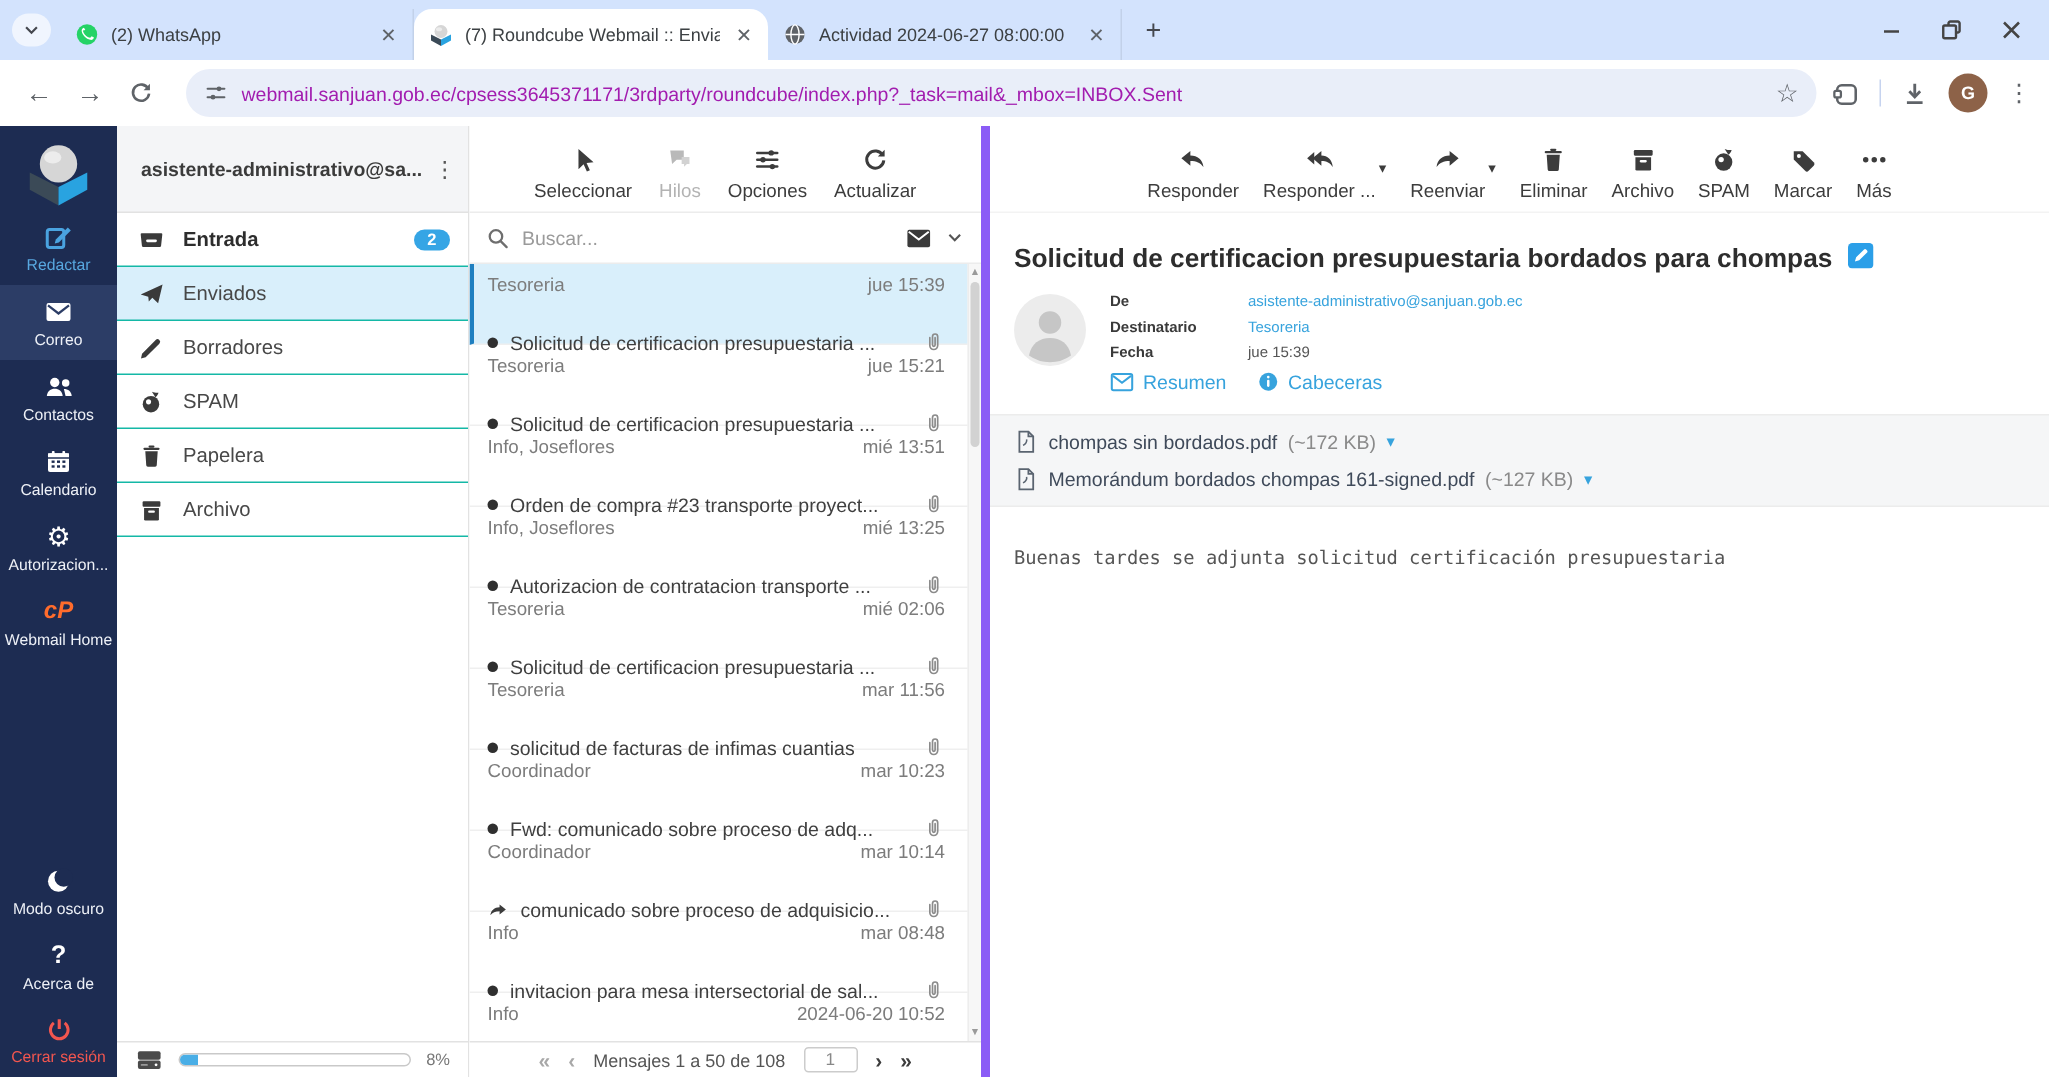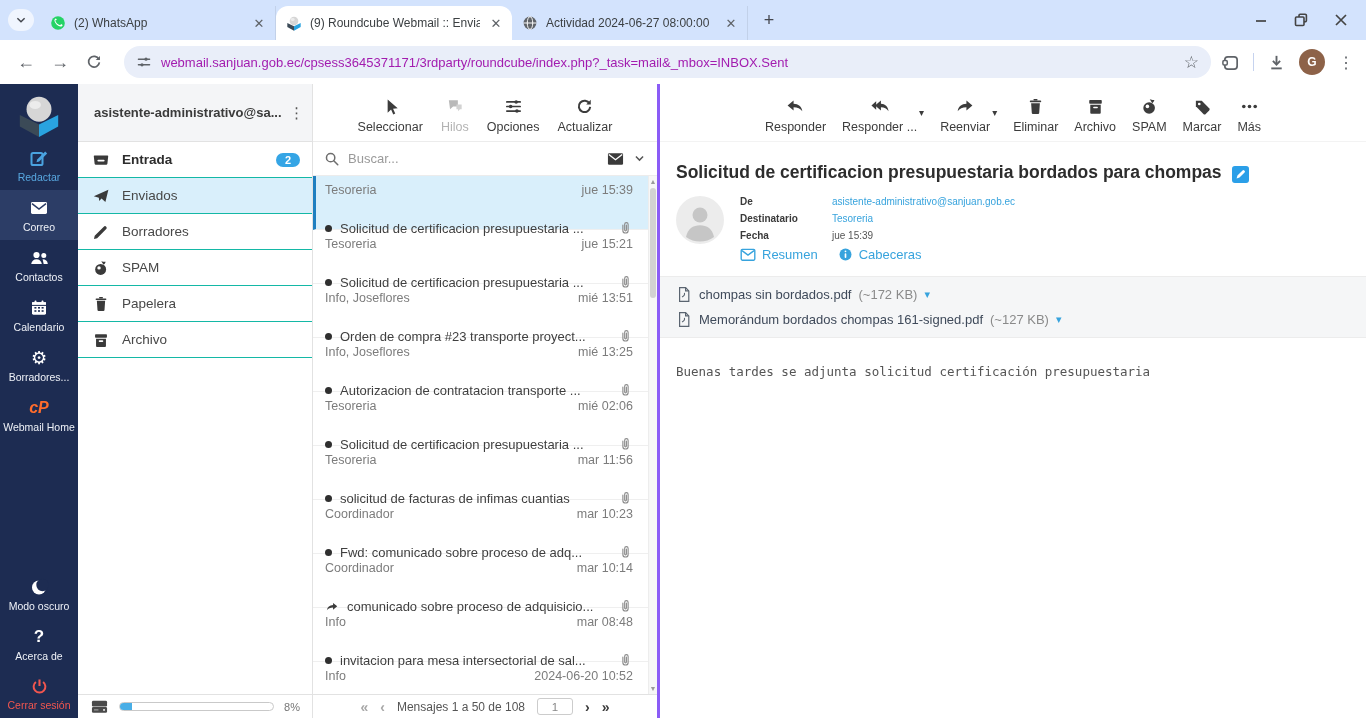--- a/index.html
+++ b/index.html
@@ -50,21 +50,21 @@
   .folder { height:36px; display:flex; align-items:center; gap:12px; padding:0 12px 0 14px; border-bottom:1px solid #14b8a6; font-size:13.5px; color:#484848; cursor:pointer; }
   .folder.bold { font-weight:700; color:#2d2d2d; }
   .folder.selected { background:#d9effb; }
   .badge { margin-left:auto; background:#35a5e5; color:#fff; font-size:11px; font-weight:700; padding:1px 9px; border-radius:9px; }
   .quota-bar { position:absolute; left:0; right:0; bottom:0; height:24px; background:#fff; border-top:1px solid #e2e2e2; display:flex; align-items:center; gap:10px; padding:0 12px; }
   .q-progress { flex:1; height:9px; border:1px solid #c9c9c9; border-radius:5px; overflow:hidden; }
   .q-progress i { display:block; width:8%; height:100%; background:#49aee6; }
   .q-label { font-size:11px; color:#777; }
 
   
-  .list-col { position:absolute; left:313px; top:0; bottom:0; width:347px; background:#fff; border-right:3px solid #8b5cf6; }
+  .list-col { position:absolute; left:313px; top:0; bottom:0; width:347px; background:#fff; border-right:6px solid #8b5cf6; }
   .list-toolbar { height:58px; border-bottom:1px solid #ececec; display:flex; align-items:flex-end; justify-content:center; gap:18px; padding-bottom:7px; }
   .tbtn { display:flex; flex-direction:column; align-items:center; gap:4px; font-size:12.5px; color:#3c3c3c; cursor:pointer; }
   .tbtn.disabled { color:#b3b3b3; }
   .tbtn-wrap { display:flex; align-items:flex-end; gap:2px; }
   .t-caret { font-size:10px; color:#3c3c3c; padding-bottom:16px; cursor:pointer; }
   .search-row { height:34px; border-bottom:1px solid #ececec; display:flex; align-items:center; gap:8px; padding:0 11px; }
   .search-row input { flex:1; border:none; outline:none; font-size:13px; color:#555; background:transparent; font-family:"Liberation Sans",sans-serif; }
   .search-row input::placeholder { color:#9a9a9a; }
   .msg-rows { position:absolute; top:92px; bottom:24px; left:0; right:0; overflow:hidden; }
   .mrow { height:54px; padding:7px 24px 0 12px; border-bottom:1px solid #efefef; cursor:pointer; }
@@ -79,21 +79,21 @@
   .vscroll .arr { position:absolute; left:0; right:0; text-align:center; font-size:7px; color:#9a9a9a; }
   .list-footer { position:absolute; left:0; right:0; bottom:0; height:24px; background:#fff; border-top:1px solid #e2e2e2; display:flex; align-items:center; justify-content:center; gap:12px; font-size:12px; color:#555; }
   .pg { font-size:14px; font-weight:700; color:#3c3c3c; cursor:pointer; line-height:1; }
   .pg.disabled { color:#a8a8a8; }
   .pg-input { width:36px; height:17px; border:1px solid #ccc; border-radius:3px; text-align:center; font-size:11.5px; color:#888; outline:none; font-family:"Liberation Sans",sans-serif; }
 
   
   .msg-col { position:absolute; left:660px; top:0; right:0; bottom:0; background:#fff; overflow:hidden; }
   .msg-toolbar { height:58px; border-bottom:1px solid #f3f3f3; display:flex; align-items:flex-end; justify-content:center; gap:16px; padding-bottom:7px; }
   .msg-content { padding:12px 18px 0 16px; }
-  .subject-row { display:flex; align-items:flex-end; gap:10px; margin-top:8px; }
+  .subject-row { display:flex; align-items:flex-start; gap:10px; margin-top:8px; }
   .subject-row h1 { font-size:17.5px; font-weight:700; color:#2d2d2d; }
   .mhead { display:flex; gap:16px; margin-top:13px; }
   .hrow { display:flex; margin-bottom:6px; font-size:10px; }
   .hlabel { width:92px; font-weight:700; color:#3a3a3a; flex:none; }
   .hval { color:#555; }
   .hval.link { color:#37a3dd; cursor:pointer; }
   .hlinks { display:flex; gap:20px; margin-top:5px; }
   .hlink { display:flex; align-items:center; gap:6px; color:#37a3dd; font-size:13px; cursor:pointer;justify-content:center; }
   .attach-strip { margin:14px -18px 0 -16px; background:#f5f6f7; border-top:1px solid #ececec; border-bottom:1px solid #ececec; padding:5px 16px; }
   .att { display:flex; align-items:center; gap:7px; padding:4px 0; font-size:13px; cursor:pointer; }
@@ -121,21 +121,21 @@
     <span class="t-close">✕</span>
   </div>
 
   <div class="tab active">
     <svg width="16" height="16" viewBox="0 0 48 48">
         <polygon points="4,24 24,34 24,47 4,36" fill="#3b4a57"></polygon>
         <polygon points="44,24 24,34 24,47 44,36" fill="#29a3e0"></polygon>
         <circle cx="24" cy="18" r="13" fill="#d6d6d6"></circle>
         <ellipse cx="20" cy="13.5" rx="6" ry="4.2" fill="#ececec"></ellipse>
       </svg>
-    <span class="t-title">(9) Roundcube Webmail :: Envia</span>
+    <span class="t-title">(7) Roundcube Webmail :: Envia</span>
     <span class="t-close">✕</span>
   </div>
 
   <div class="tab inactive">
     <svg width="16" height="16" viewBox="0 0 20 20">
         <circle cx="10" cy="10" r="8" fill="#5f6368"></circle>
         <ellipse cx="10" cy="10" rx="3.4" ry="8" fill="none" stroke="#fff" stroke-width="1.2"></ellipse>
         <line x1="2" y1="10" x2="18" y2="10" stroke="#fff" stroke-width="1.2"></line>
       </svg>
     <span class="t-title">Actividad 2024-06-27 08:00:00</span>
@@ -259,21 +259,21 @@
             <rect x="12.6" y="12.2" width="2" height="1.6"></rect>
           </g>
           <rect x="3" y="4.2" width="14" height="2.6" fill="#fff"></rect>
           <line x1="3" y1="7.4" x2="17" y2="7.4" stroke="#1d2c52" stroke-width="1"></line>
         </svg>
       <span>Calendario</span>
     </div>
 
     <div class="side-item">
       <span class="gear-ic"><span>⚙</span></span>
-      <span>Borradores...</span>
+      <span>Autorizacion...</span>
     </div>
 
     <div class="side-item">
       <span class="cp-logo">cP</span>
       <span>Webmail Home</span>
     </div>
 
     <div class="side-item dark-toggle">
       <svg width="20" height="20" viewBox="0 0 20 20">
           <circle cx="10" cy="10.5" r="7" fill="#fff"></circle>

